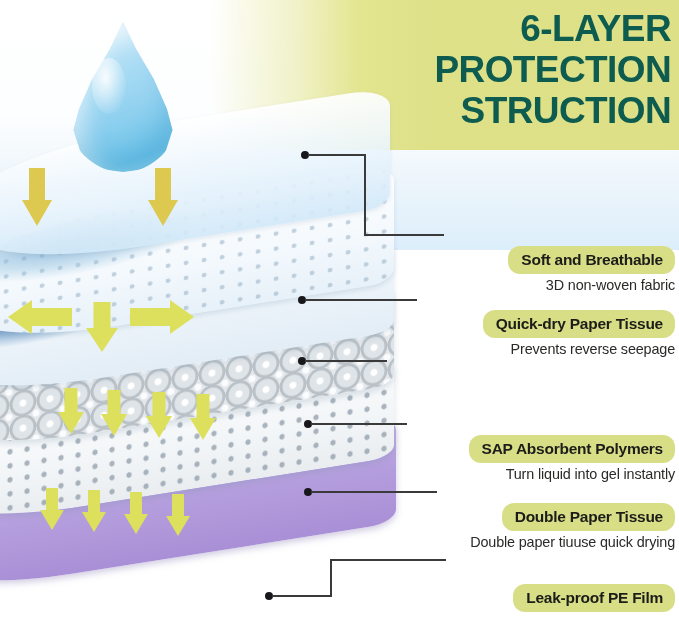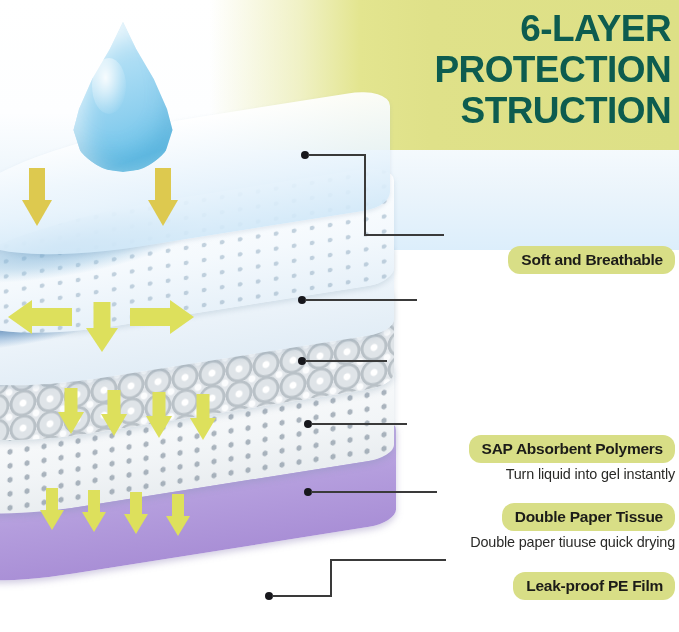--- a/index.html
+++ b/index.html
@@ -293,34 +293,39 @@
     <div class="ldot" style="left:253px;top:592px;"></div>
     <div class="lh" style="left:260px;top:595px;width:60px;"></div>
     <div class="lv" style="left:318px;top:559px;height:37px;"></div>
     <div class="lh" style="left:318px;top:559px;width:116px;"></div>
   </div>
 
   <div class="callouts">
 
     <div class="item" style="top:222px;">
       <span class="pill">Soft and Breathable</span>
-    </div>
-
+      <span class="desc">3D non-woven fabric</span>
+    </div>
+
+    <div class="item" style="top:286px;">
+      <span class="pill">Quick-dry Paper Tissue</span>
+      <span class="desc">Prevents reverse seepage</span>
+    </div>
 
     <div class="item" style="top:348px;">
     </div>
 
     <div class="item" style="top:479px;">
       <span class="pill">Double Paper Tissue</span>
       <span class="desc">Double paper tiuuse quick drying</span>
     </div>
 
     <div class="item" style="top:411px;">
       <span class="pill">SAP Absorbent Polymers</span>
       <span class="desc">Turn liquid into gel instantly</span>
     </div>
 
-    <div class="item" style="top:548px;">
+    <div class="item" style="top:560px;">
       <span class="pill">Leak-proof PE Film</span>
     </div>
 
   </div>
 </div>
 
 </body></html>

